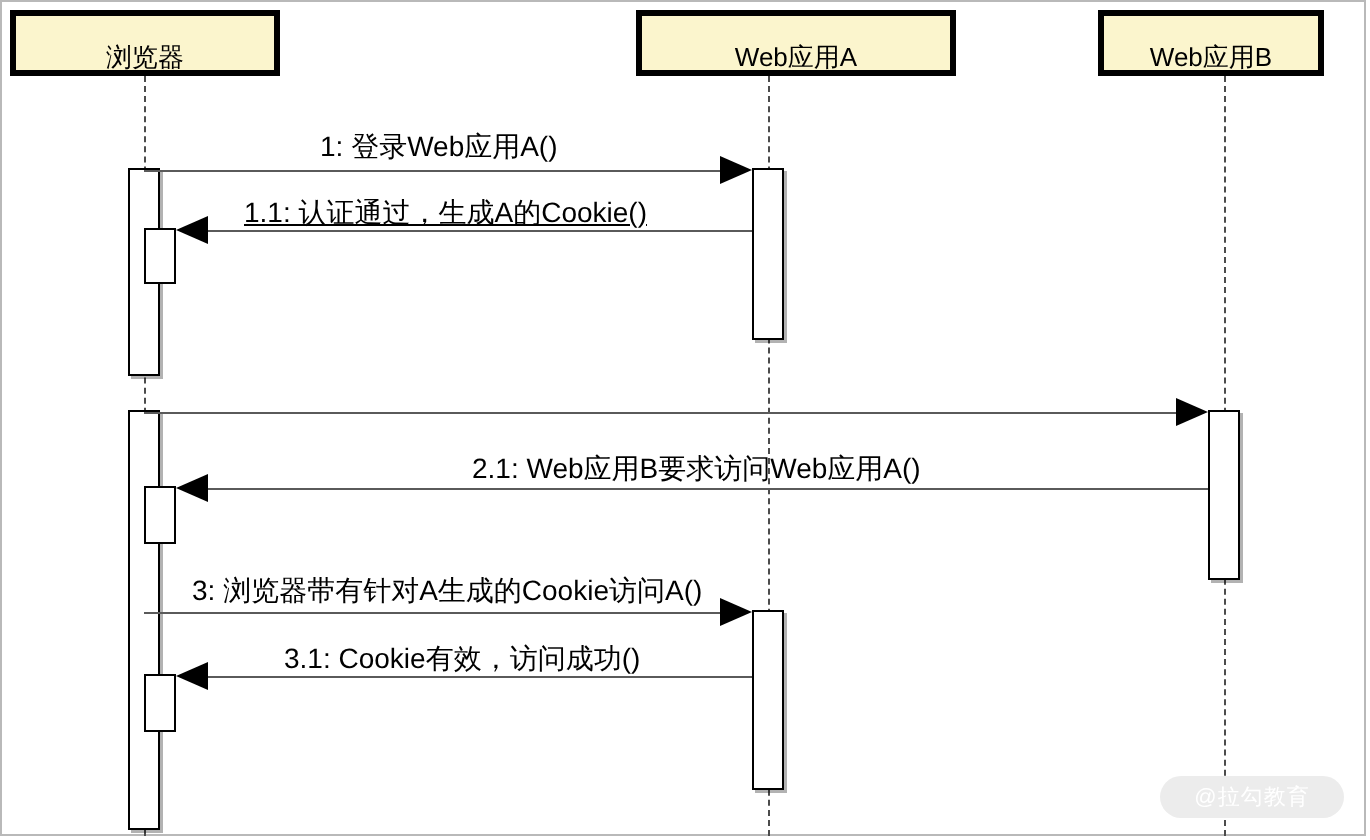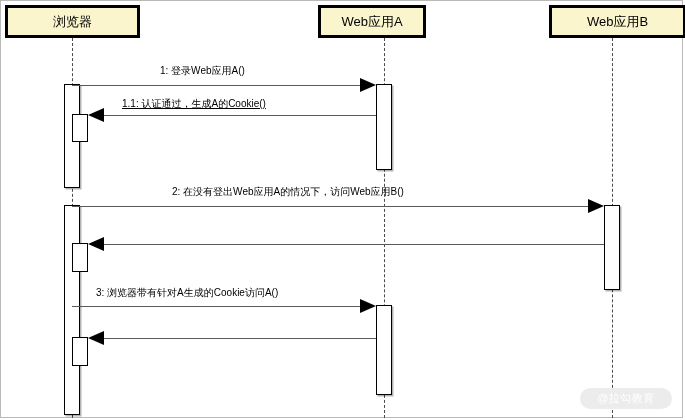--- a/index.html
+++ b/index.html
@@ -28,21 +28,21 @@
     pointer-events: none;
   }
 
   
   .participant {
     position: absolute;
     box-sizing: border-box;
     border: 3px solid #000000;
     background: #fbf5cd;
     display: flex;
-    align-items: center;
+    align-items: flex-end;
     justify-content: center;
     font-size: 13px;
     color: #000000;
     line-height: 1;
   }
   .participant .plabel {
     white-space: nowrap;
   }
 
   
@@ -80,21 +80,21 @@
     border-bottom: 7px solid transparent;
     border-left: 16px solid #000000;
   }
   .arrowhead.left {
     border-top: 7px solid transparent;
     border-bottom: 7px solid transparent;
     border-right: 16px solid #000000;
   }
   .msg-label {
     position: absolute;
-    font-size: 10px;
+    font-size: 14px;
     color: #000000;
     white-space: nowrap;
     line-height: 1;
   }
 
   
   .watermark {
     position: absolute;
     display: flex;
     align-items: center;
@@ -115,25 +115,25 @@
   <div class="frame-border"></div>
 
   <div class="lifeline" style="left:72px; top:38px; height:380px;"></div>
   <div class="lifeline" style="left:384px; top:38px; height:380px;"></div>
   <div class="lifeline" style="left:612px; top:38px; height:380px;"></div>
 
   <div class="participant" style="left:5px; top:5px; width:135px; height:33px;">
     <span class="plabel">浏览器</span>
   </div>
 
-  <div class="participant" style="left:318px; top:5px; width:108px; height:33px;">
+  <div class="participant" style="left:318px; top:5px; width:160px; height:33px;">
     <span class="plabel">Web应用A</span>
   </div>
 
-  <div class="participant" style="left:549px; top:5px; width:137px; height:33px;">
+  <div class="participant" style="left:549px; top:5px; width:113px; height:33px;">
     <span class="plabel">Web应用B</span>
   </div>
 
   <div class="activation" style="left:64px; top:84px; width:16px; height:104px;"></div>
 
   <div class="activation nested" style="left:72px; top:114px; width:16px; height:28px;"></div>
 
   <div class="activation" style="left:64px; top:205px; width:16px; height:210px;"></div>
 
   <div class="activation nested" style="left:72px; top:243px; width:16px; height:29px;"></div>
@@ -147,31 +147,32 @@
   <div class="activation" style="left:604px; top:205px; width:16px; height:85px;"></div>
 
   <div class="msg-label" style="left:160px; top:66px;">1: 登录Web应用A()</div>
   <div class="msg-line" style="left:72px; top:85px; width:288px;"></div>
   <div class="arrowhead right" style="left:360px; top:78px;"></div>
 
   <div class="msg-label" style="left:122px; top:99px;text-decoration:underline;">1.1: 认证通过，生成A的Cookie()</div>
   <div class="msg-line" style="left:104px; top:115px; width:272px;"></div>
   <div class="arrowhead left" style="left:88px; top:108px;"></div>
 
-  <div class="msg-label" style="left:172px; top:187px;">2: 在没有登出Web应用A的情况下，访问Web应用B()</div>
   <div class="msg-line" style="left:72px; top:206px; width:516px;"></div>
   <div class="arrowhead right" style="left:588px; top:199px;"></div>
 
+  <div class="msg-label" style="left:236px; top:227px;">2.1: Web应用B要求访问Web应用A()</div>
   <div class="msg-line" style="left:104px; top:244px; width:500px;"></div>
   <div class="arrowhead left" style="left:88px; top:237px;"></div>
 
   <div class="msg-label" style="left:96px; top:288px;text-align:center;">3: 浏览器带有针对A生成的Cookie访问A()</div>
   <div class="msg-line" style="left:72px; top:306px; width:288px;"></div>
   <div class="arrowhead right" style="left:360px; top:299px;"></div>
 
+  <div class="msg-label" style="left:142px; top:322px;">3.1: Cookie有效，访问成功()</div>
   <div class="msg-line" style="left:104px; top:338px; width:272px;"></div>
   <div class="arrowhead left" style="left:88px; top:331px;"></div>
 
   <div class="watermark" style="left:580px; top:388px; width:92px; height:21px;">
     <span>@拉勾教育</span>
   </div>
 
 </div>
 
 </body></html>

